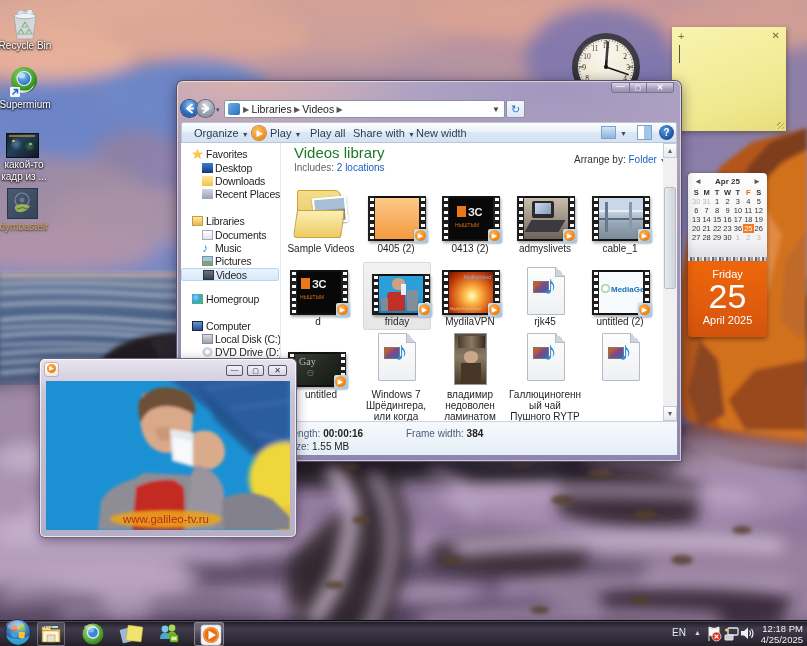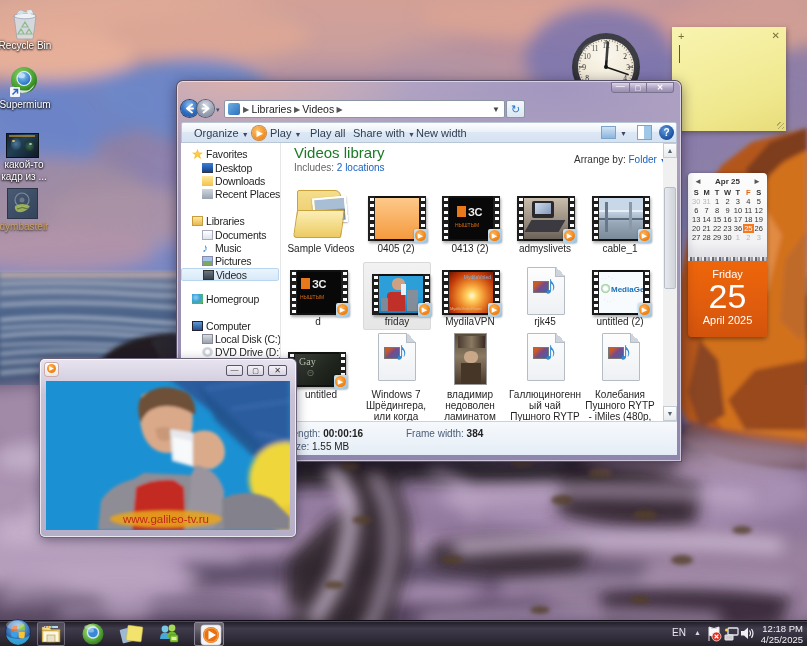--- a/index.html
+++ b/index.html
@@ -607,21 +607,20 @@
           <span class="fold"></span>
           <span class="mini" style="left:5px;top:13px"></span>
           <span class="note" style="left:16px;top:5px">♪</span>
         </div>
   <div class="cell" style="left:228px;top:246px;width:72px;line-height:11px">Галлюциногенн ый чай Пушного RYTP - iMiles</div>
   <div class="doc" style="left:321px;top:190px;width:38px;height:48px">
           <span class="fold"></span>
           <span class="mini" style="left:5px;top:13px"></span>
           <span class="note" style="left:16px;top:5px">♪</span>
         </div>
-  <div class="cell" style="left:303px;top:246px;width:72px;line-height:11px">Колебания Пушного RYTP - iMiles (480p,</div>
  </div>
 
  <div class="abs" style="left:486px;top:62px;width:14px;height:278px;background:#f0f0f0">
    <div style="height:15px;background:linear-gradient(180deg,#fdfdfd,#e8eaed);border:1px solid #c5cbd4;color:#57646f;font-size:7px;text-align:center;line-height:13px">▲</div>
    <div style="position:absolute;top:44px;left:1px;width:12px;height:102px;background:linear-gradient(90deg,#e7e9ec,#cfd4da);border:1px solid #b8bec8;border-radius:2px"></div>
    <div style="position:absolute;bottom:0;width:14px;height:15px;background:linear-gradient(180deg,#fdfdfd,#e8eaed);border:1px solid #c5cbd4;color:#57646f;font-size:7px;text-align:center;line-height:13px">▼</div>
  </div>
 
  <div class="abs" style="left:4px;top:340px;width:496px;height:34px;background:linear-gradient(180deg,#f6f9fc,#e4edf6);border-top:1px solid #c8d4e2;font-size:10px;color:#4c607a">
    <span class="abs" style="left:106px;top:6px">Length: <b style="color:#222;font-weight:bold">00:00:16</b></span>

